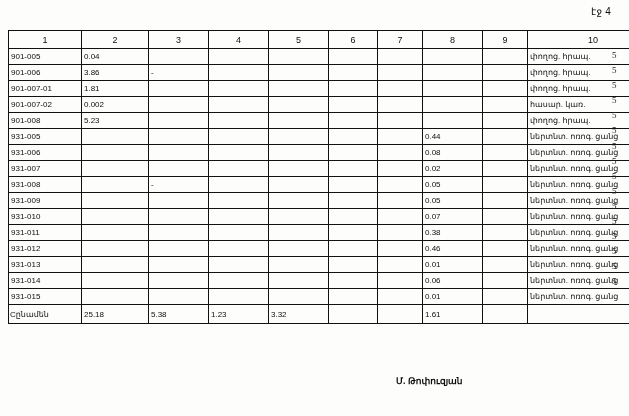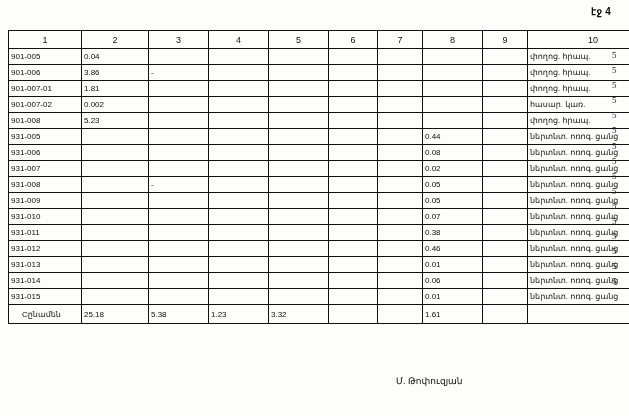--- a/index.html
+++ b/index.html
@@ -17,21 +17,21 @@
   }
   .page {
     position: absolute;
     inset: 0;
   }
   .page-number {
     position: absolute;
     top: 6px;
     right: 18px;
     font-size: 10px;
-    font-weight: bold;
+    font-weight: normal;
     letter-spacing: 0.2px;
   }
   .table-wrap {
     position: absolute;
     left: 8px;
     top: 30px;
     width: 600px;
   }
   table.main {
     border-collapse: collapse;
@@ -59,21 +59,21 @@
   td.c5 { width: 55px; text-align: left; padding-left: 8px; }
   td.c6 { width: 44px; }
   td.c7 { width: 40px; }
   td.c8 { width: 55px; text-align: left; padding-left: 8px; }
   td.c9 { width: 40px; }
   td.c10 { width: 126px; text-align: left; padding-left: 4px; }
   tr.total td {
     height: 18px;
     font-size: 8px;
   }
-  tr.total td.c1 { padding-left: 13px; }
+  tr.total td.c1 { padding-left: 1px; }
   .marks {
     position: absolute;
     left: 612px;
     top: 48px;
     width: 16px;
     font-size: 9px;
     line-height: 15.1px;
     color: #222;
     font-family: "Liberation Serif", serif;
   }
@@ -83,21 +83,21 @@
     left: 12px;
     top: 352px;
     font-size: 8.5px;
     line-height: 12px;
   }
   .signature {
     position: absolute;
     left: 396px;
     top: 376px;
     font-size: 9px;
-    font-weight: normal;
+    font-weight: bold;
   }
 </style>
 </head>
 <body>
 
 <div class="page">
 
   <div class="page-number">էջ 4</div>
 
   <div class="table-wrap">

